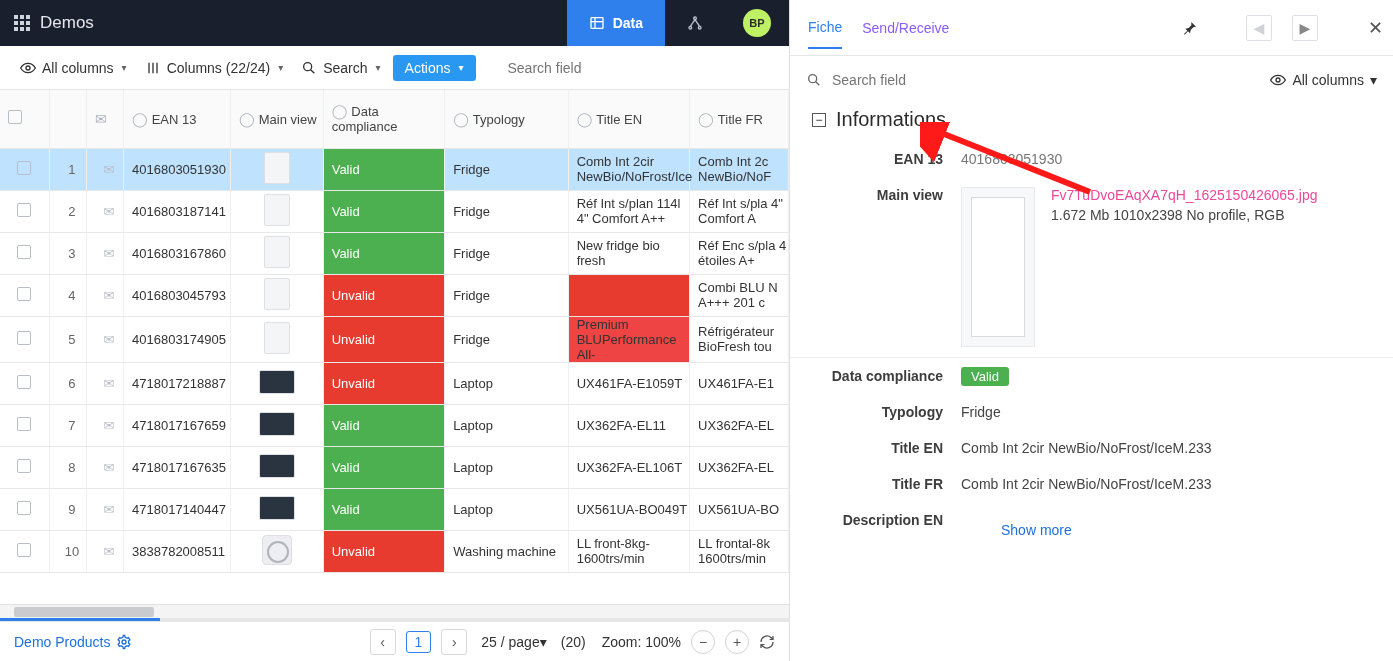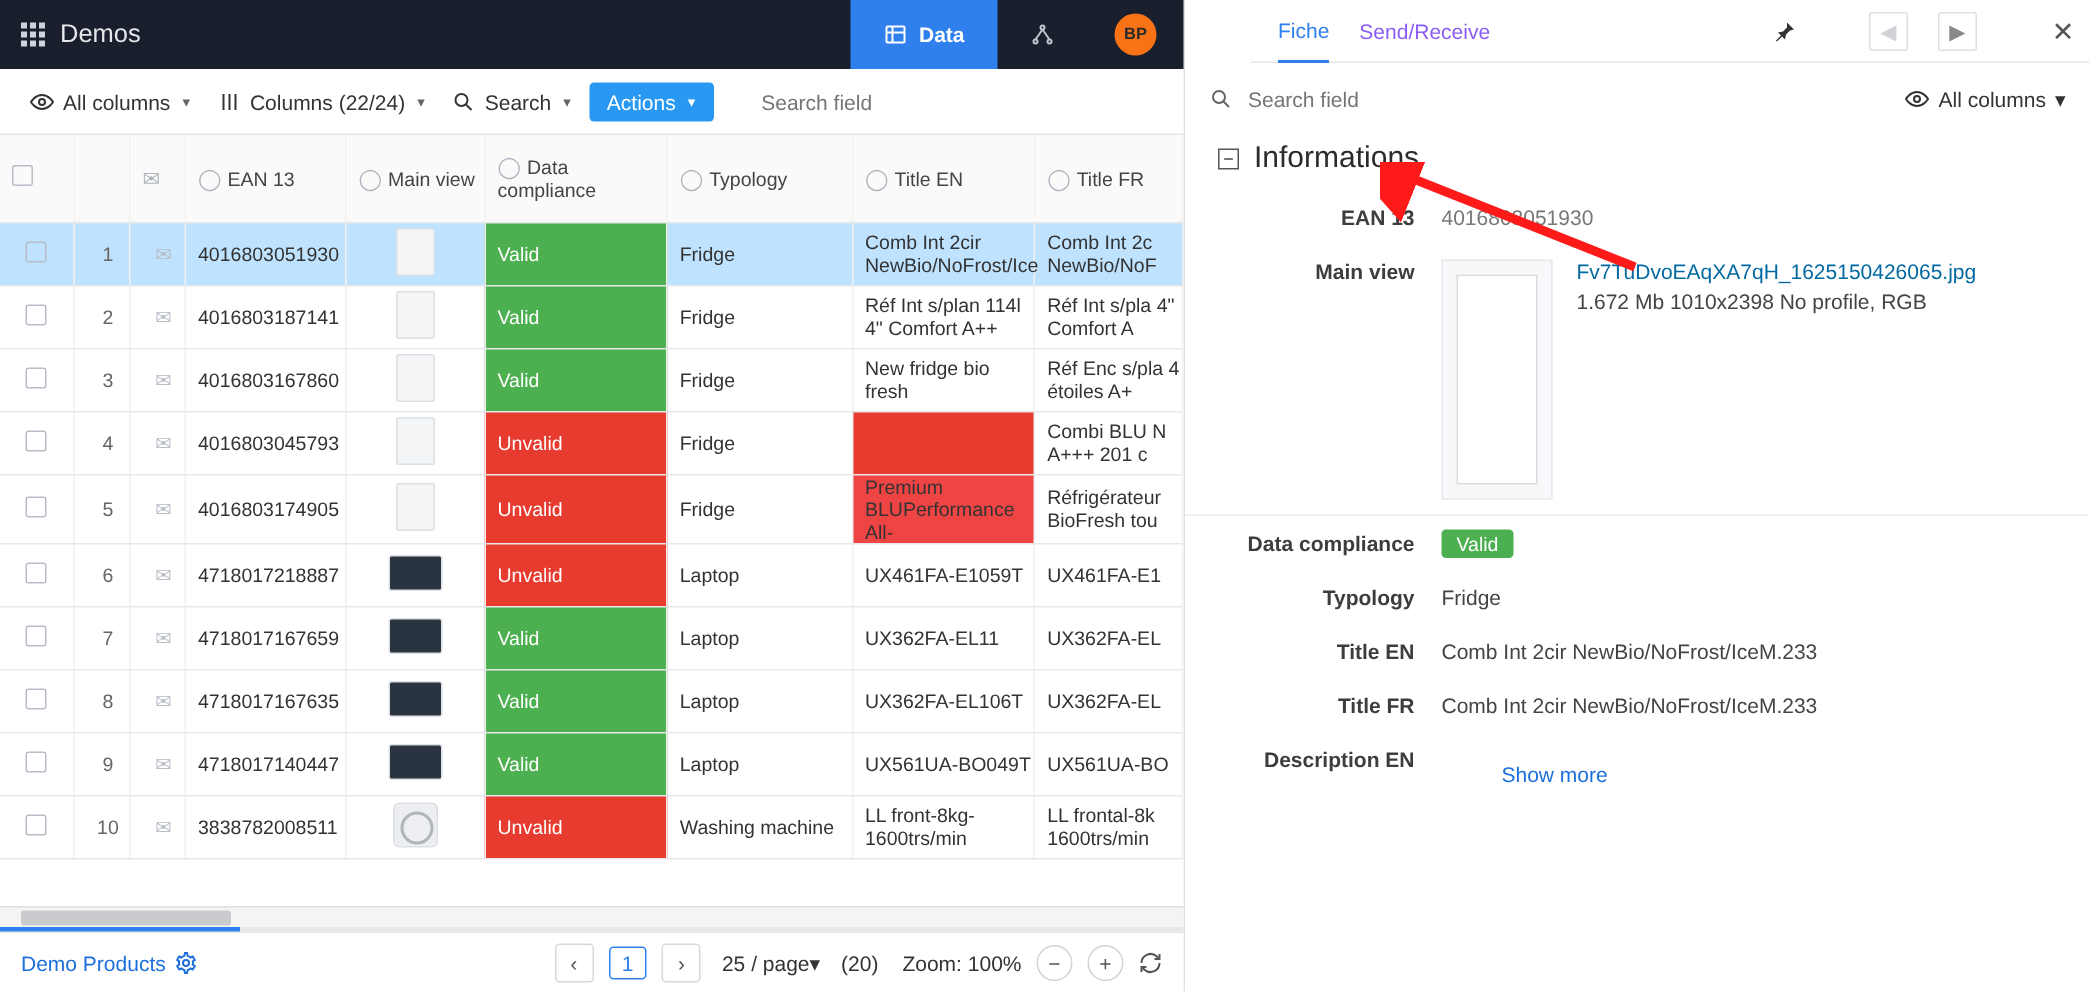--- a/index.html
+++ b/index.html
@@ -28,21 +28,21 @@
     color: #fff;
     display: flex;
     align-items: center;
   }
   .topbar .apps-icn { width: 16px; height: 16px; margin: 0 10px 0 14px; display: grid; grid-template-columns: repeat(3,4px); grid-template-rows: repeat(3,4px); gap: 2px; }
   .topbar .apps-icn span { background: #cfd3dc; }
   .topbar .title { font-size: 17px; color: #e4e6ea; }
   .topbar .spacer { flex: 1; }
   .topbar .nav-btn { height: 46px; padding: 0 22px; display: flex; align-items: center; gap: 8px; cursor: pointer; color: #fff; }
   .topbar .nav-btn.active { background: #2f80ed; }
-  .topbar .avatar { width: 28px; height: 28px; border-radius: 50%; background: #f97316; color: #2b2b2b; font-size: 11px; font-weight: 600; display: flex; align-items: center; justify-content: center; margin: 0 18px; }
+  .topbar .avatar { width: 28px; height: 28px; border-radius: 50%; background: #bef264; color: #2b2b2b; font-size: 11px; font-weight: 600; display: flex; align-items: center; justify-content: center; margin: 0 18px; }
 
   
   .toolbar {
     height: 44px;
     border-bottom: 1px solid #e6e6e6;
     display: flex;
     align-items: center;
     padding: 0 14px;
     gap: 6px;
     background: #fff;
@@ -93,38 +93,38 @@
   
   .bottombar { height: 40px; border-top: 1px solid #e6e6e6; display: flex; align-items: center; padding: 0 14px; gap: 10px; background:#fff;}
   .bottombar .link { color: #1d6fdc; cursor: pointer; display:flex; align-items:center; gap:6px;}
   .bottombar .spacer { flex:1; }
   .page-box { border:1px solid #2f80ed; color:#2f80ed; padding:2px 8px; border-radius:3px;}
   .sq-btn { width:26px; height:26px; border:1px solid #d6d8dc; border-radius:3px; display:inline-flex; align-items:center; justify-content:center; cursor:pointer; color:#555;}
   .round-btn { width:24px; height:24px; border:1px solid #cfd2d7; border-radius:50%; display:inline-flex; align-items:center; justify-content:center; cursor:pointer; color:#555;}
 
   
   .right-pane { flex:1; display:flex; flex-direction:column; background:#fff; position:relative;}
-  .rp-top { height:42px; border-bottom:1px solid #e6e6e6; display:flex; align-items:center; padding:0 10px 0 18px; gap:20px;margin-left:44px;}
+  .rp-top { height:56px; border-bottom:1px solid #e6e6e6; display:flex; align-items:center; padding:0 10px 0 18px; gap:20px;}
   .rp-tab { padding-bottom:12px; padding-top:12px; cursor:pointer; color:#8b5cf6;}
   .rp-tab.active { color:#2f80ed; border-bottom:2px solid #2f80ed; margin-bottom:-1px;}
   .rp-top .spacer{flex:1;}
   .rp-top .icn { color:#555; cursor:pointer; }
   .nav-sq { width:26px; height:26px; border:1px solid #dcdfe3; display:inline-flex; align-items:center; justify-content:center; color:#888; border-radius:2px;}
   .nav-sq.disabled { color:#d0d2d6; }
   .rp-search-row { padding:16px 16px 6px 16px; display:flex; align-items:center; gap:10px;}
   .rp-search-row input { border:none; outline:none; font-size:14px; color:#888; flex:1;}
   .rp-search-row .allcols-r { display:flex; align-items:center; gap:6px; color:#333; cursor:pointer;}
   .rp-body { flex:1; overflow:auto; padding:0 0 20px 0; position:relative;}
   .rp-section-hd { display:flex; align-items:center; gap:10px; padding:14px 16px 10px 22px; font-size:20px; color:#2b2b2b;}
   .rp-section-hd .box { width:14px; height:14px; border:1.5px solid #555; display:inline-flex; align-items:center; justify-content:center; font-size:12px; line-height:1;}
   .kv-row { display:flex; padding:10px 18px; gap:18px; align-items: flex-start;}
   .kv-row.border-top { border-top:1px solid #eee;}
   .kv-label { width:135px; text-align:right; color:#3d3d3d; font-weight:600; font-size:14px;}
   .kv-val { flex:1; color:#444; font-size:14px;}
-  .kv-val a { color:#0369a1; text-decoration:none;}
+  .kv-val a { color:#ec4899; text-decoration:none;}
   .badge-valid { background:#4caf50; color:#fff; padding:2px 10px; border-radius:3px; font-size:13px;}
   .main-view-block { display:flex; gap:16px; align-items:flex-start;}
   .mv-thumb { width:74px; height:160px; background:#f7f8f9; border:1px solid #e6e8eb; display:flex; align-items:center; justify-content:center; position:relative;}
   .mv-thumb .door { width:54px; height:140px; background:#fff; border:1px solid #d9dbde;}
   .mv-meta { flex:1;}
   .show-more { color:#1d6fdc; cursor:pointer;margin-left:40px; }
 
   
   .red-arrow { position:absolute; left:130px; top:28px; width:180px; height:80px; pointer-events:none;}
   .red-arrow svg { width:100%; height:100%; }

